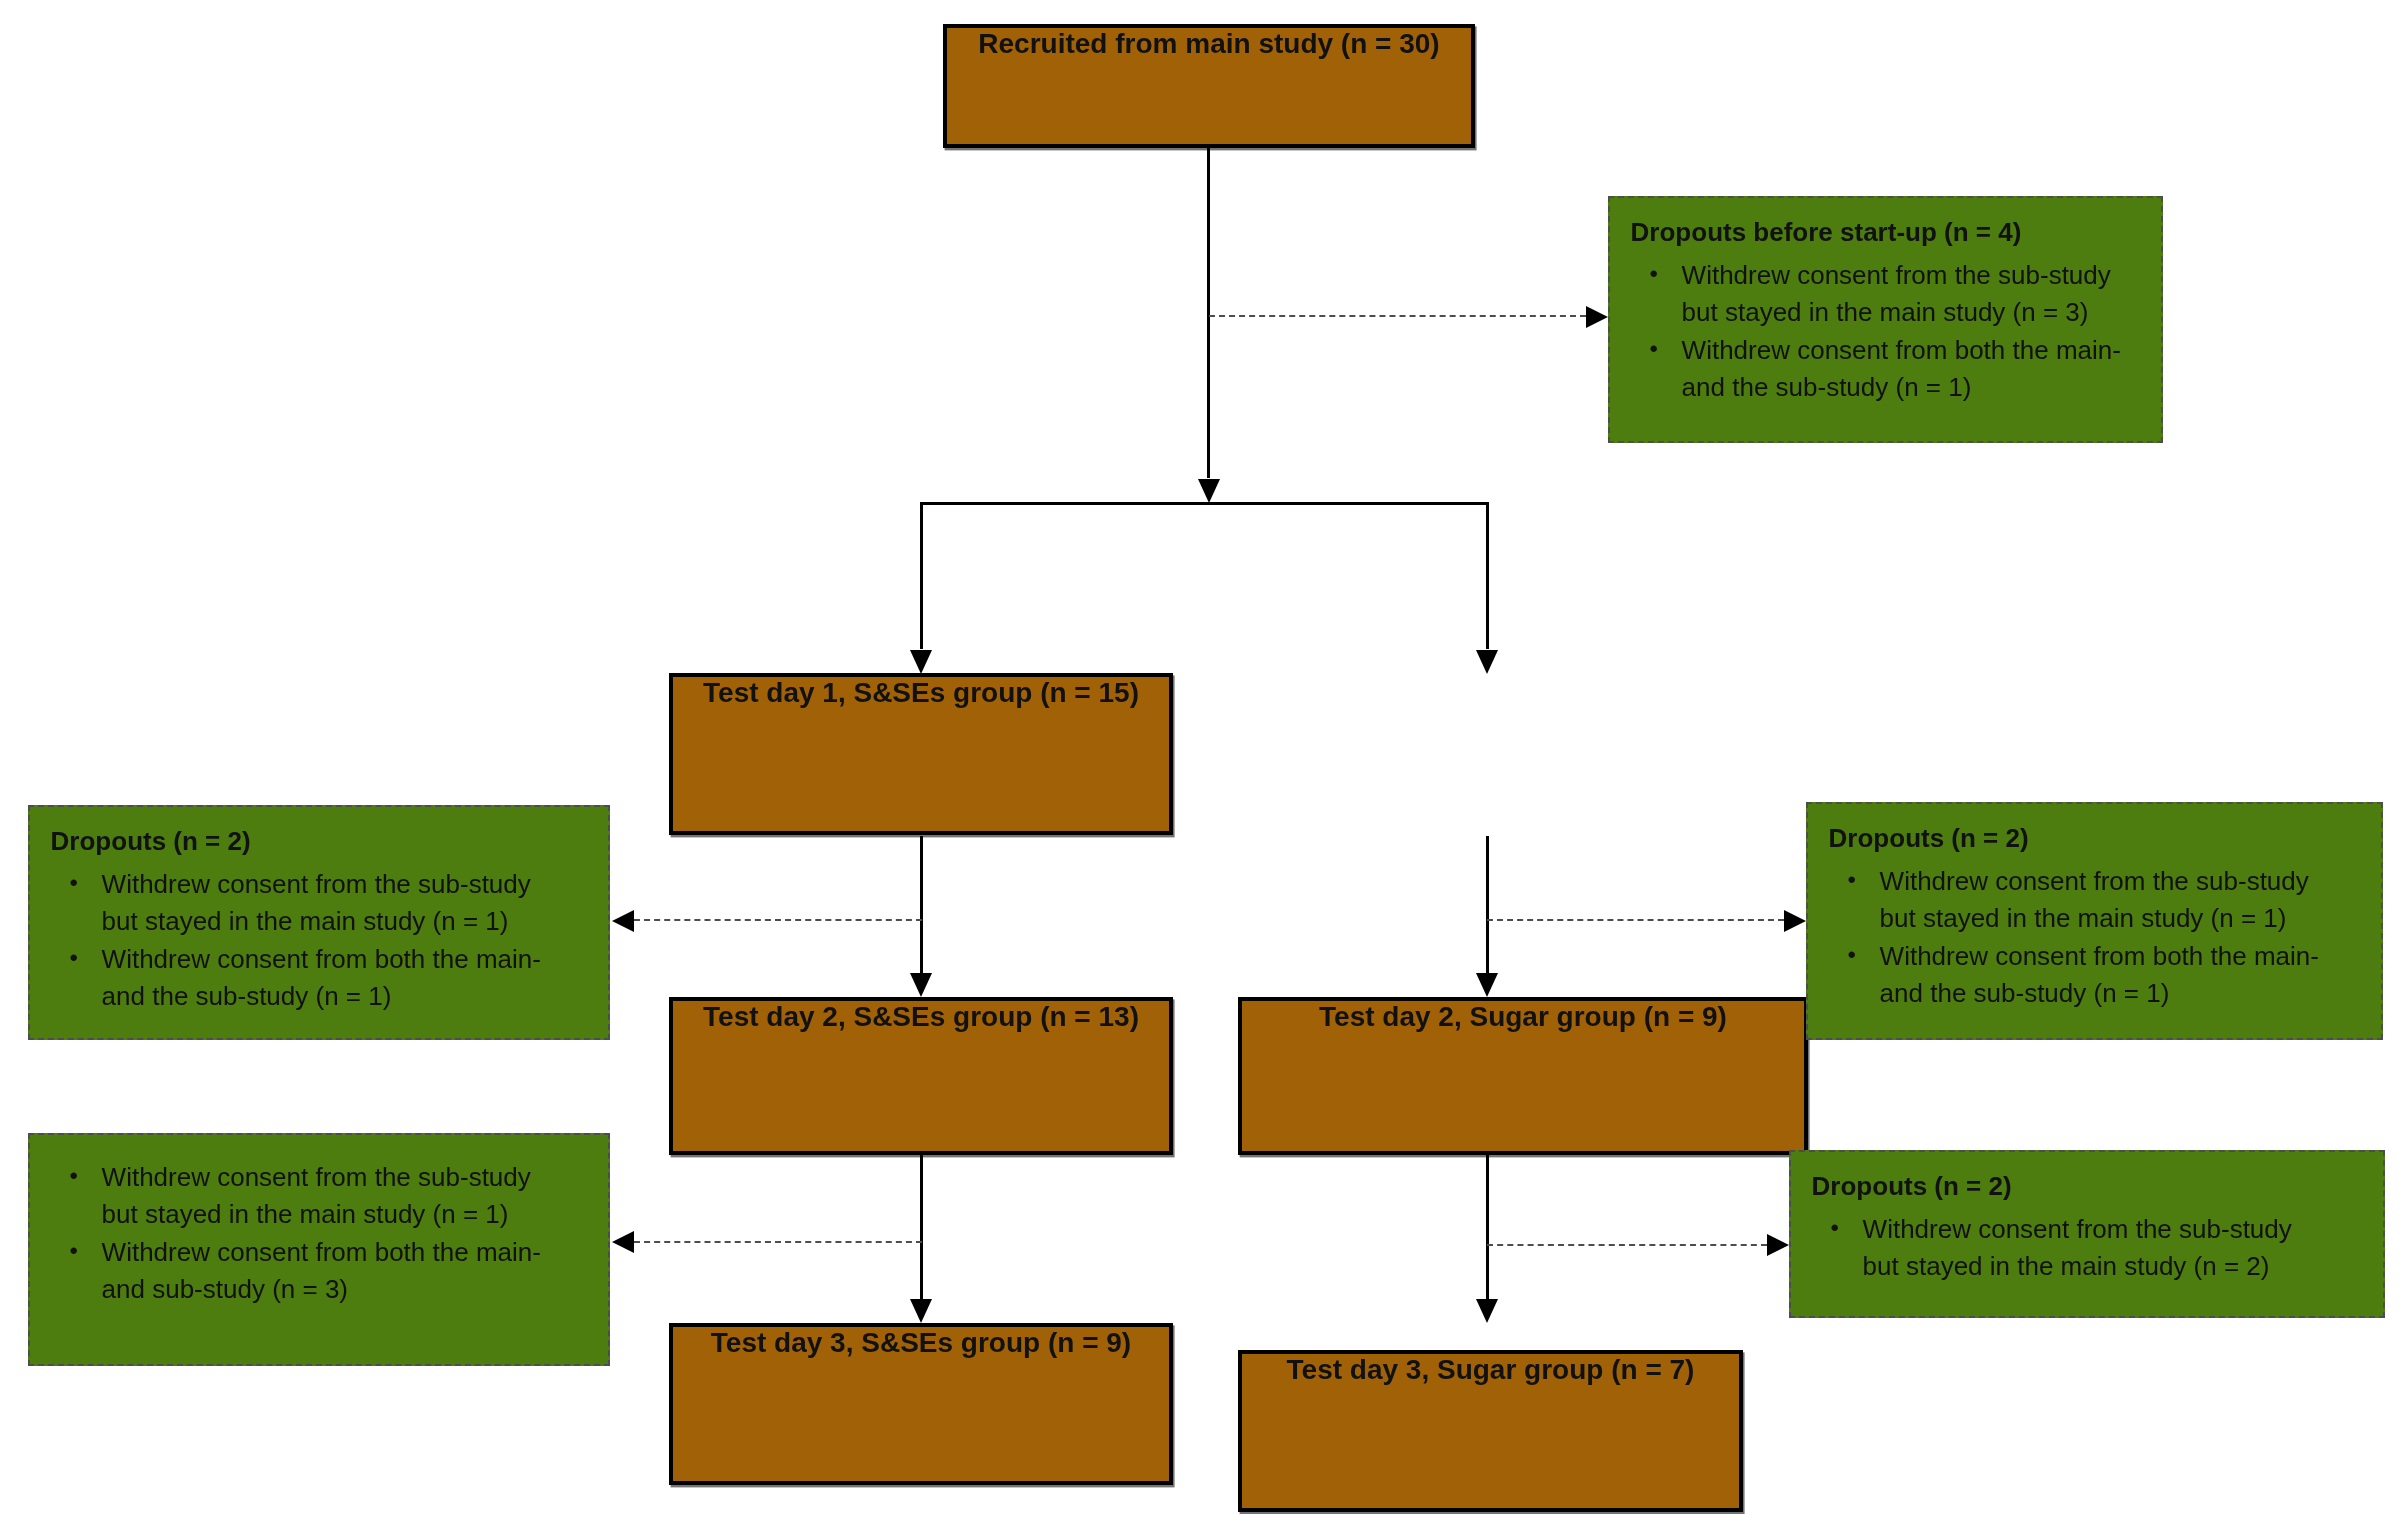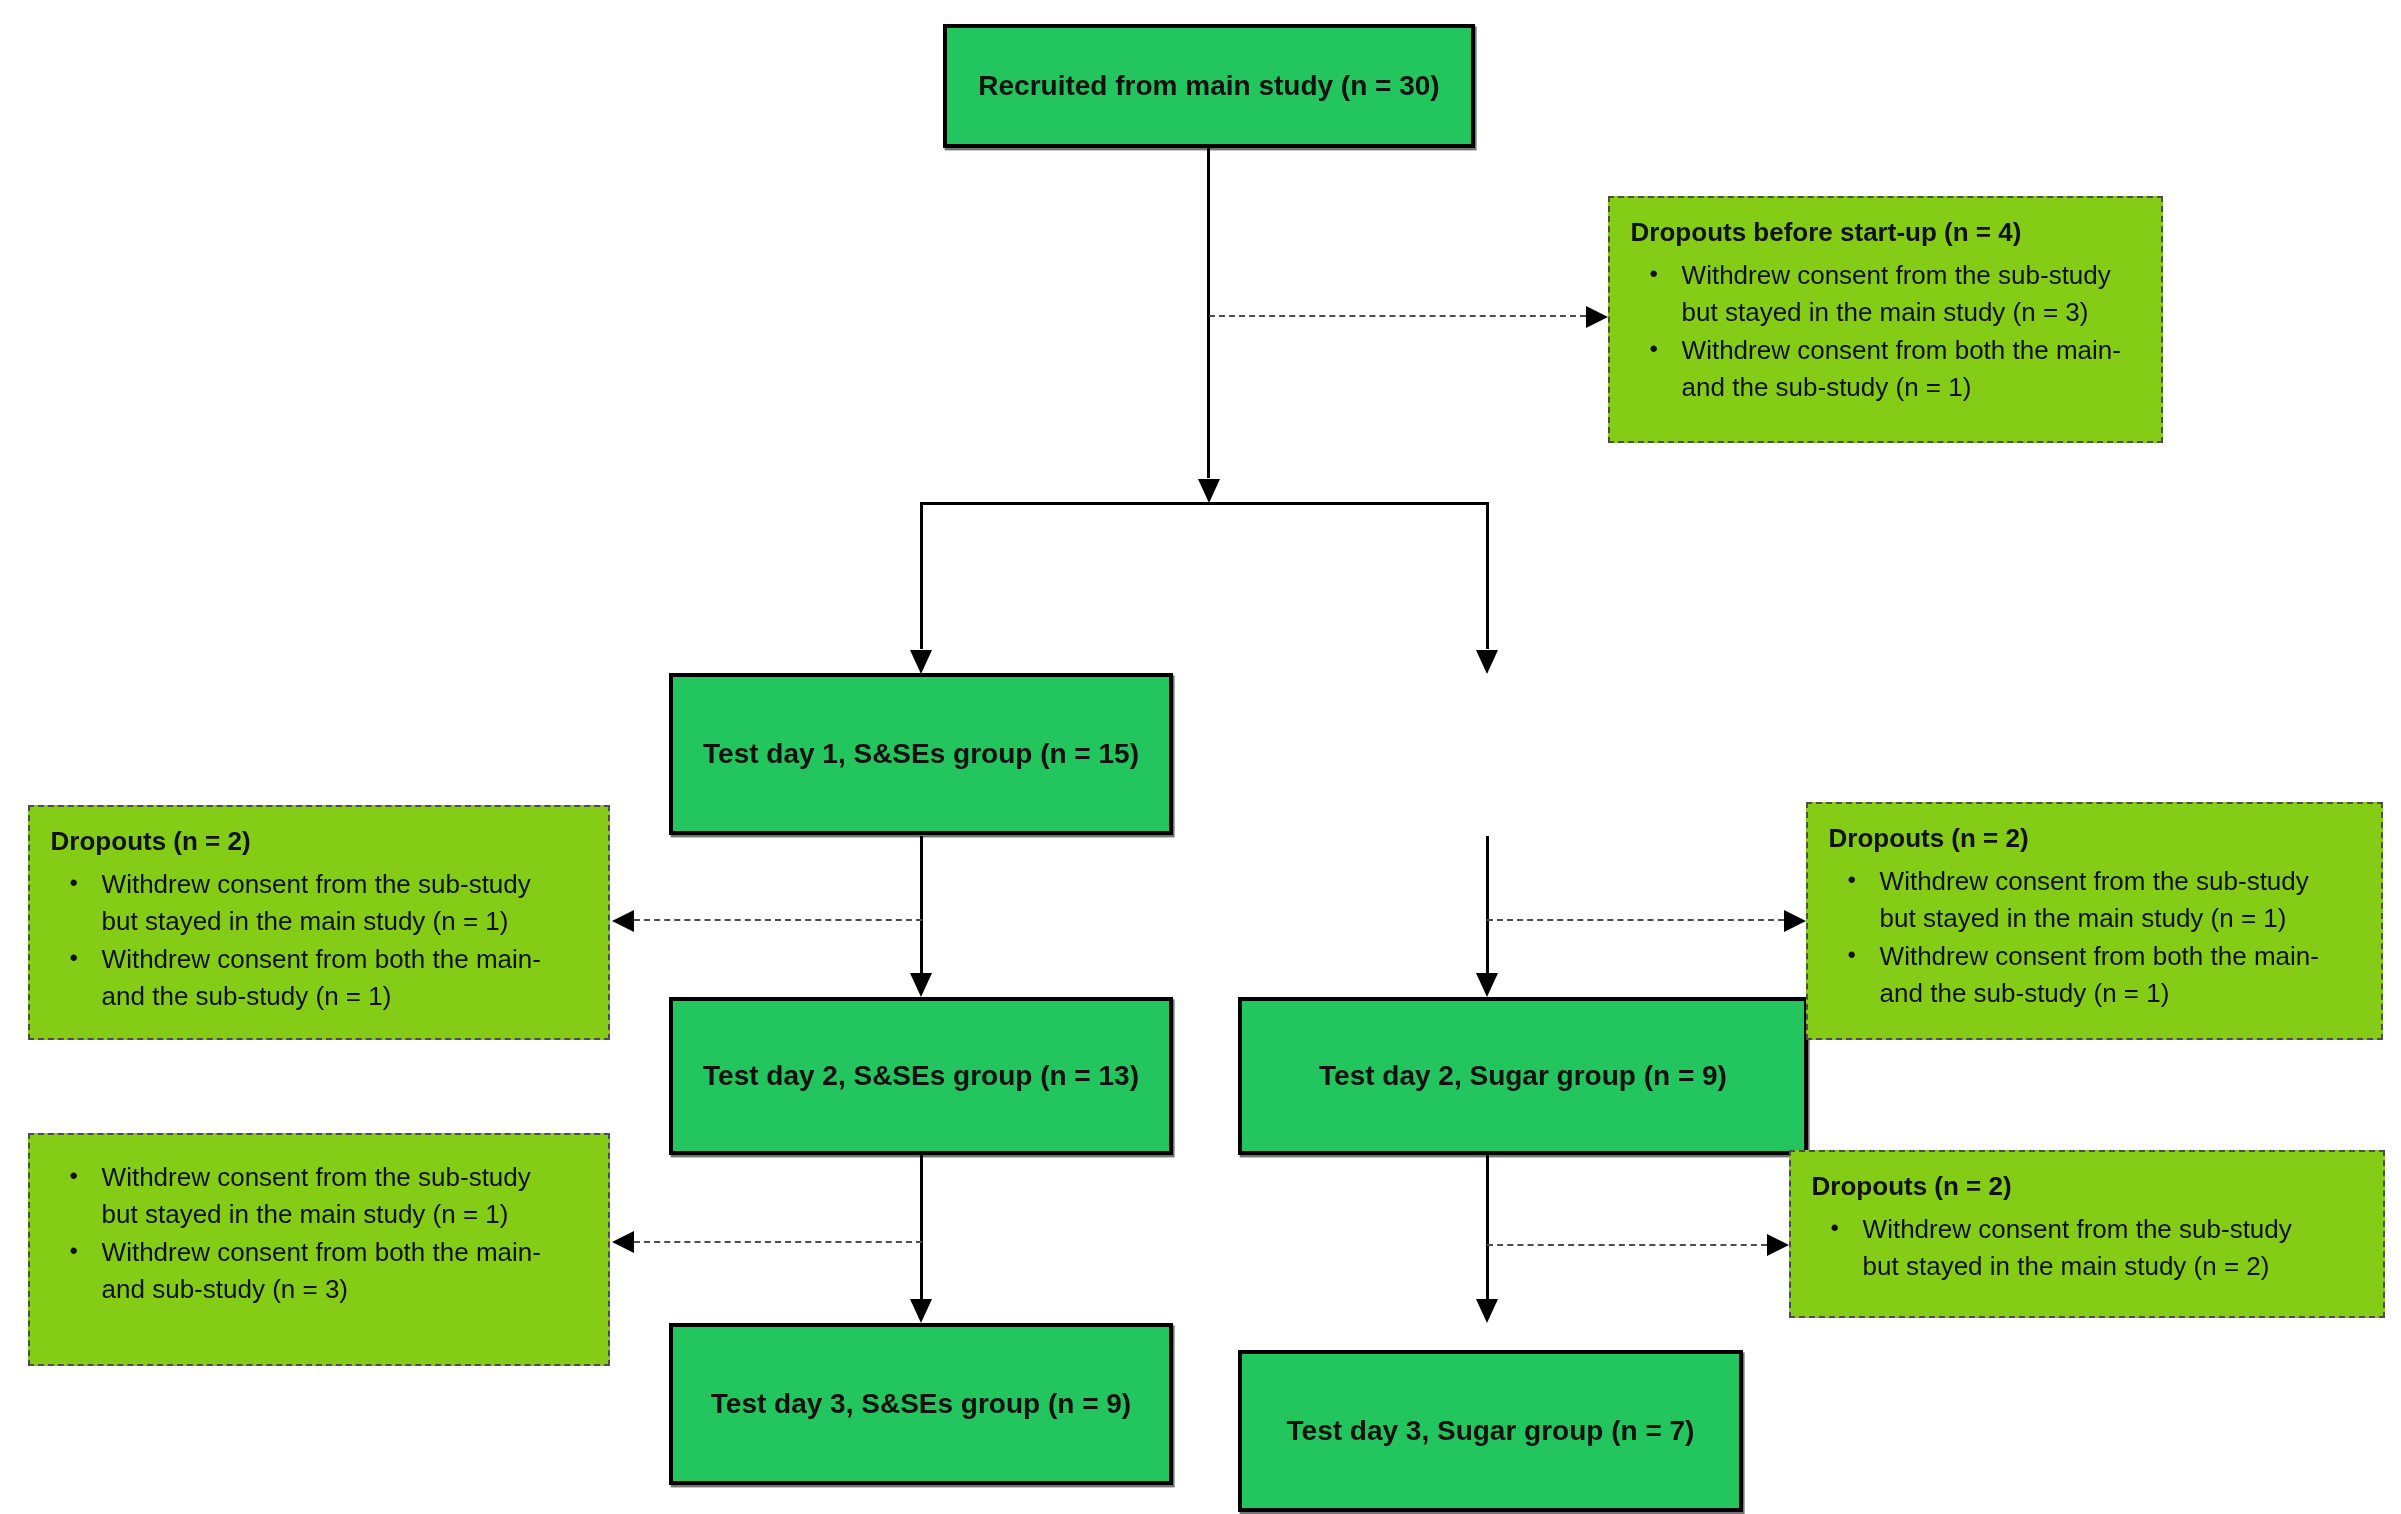--- a/index.html
+++ b/index.html
@@ -13,36 +13,35 @@
     width: 2401px;
     height: 1514px;
     background: #ffffff;
     overflow: hidden;
   }
   
   .box {
     position: absolute;
     box-sizing: border-box;
     border: 4.8px solid #000000;
-    background: #22c55e;
+    background: #a16207;
     display: flex;
-    align-items: center;
     justify-content: center;
     font-weight: bold;
     font-size: 28px;
     color: #111111;
     white-space: nowrap;
     box-shadow: 1.6px 2.4px 0 rgba(0,0,0,0.55);
   }
   
   .dashed-box {
     position: absolute;
     box-sizing: border-box;
     border: 2.4px dashed #4d4d4d;
-    background: #84cc16;
+    background: #4d7c0f;
     padding: 17.4px 14.3px 11px 20.6px;
     color: #111111;
   }
   .d-title {
     font-weight: bold;
     font-size: 26px;
     line-height: 1.35;
   }
   .dashed-box ul {
     list-style: none;

